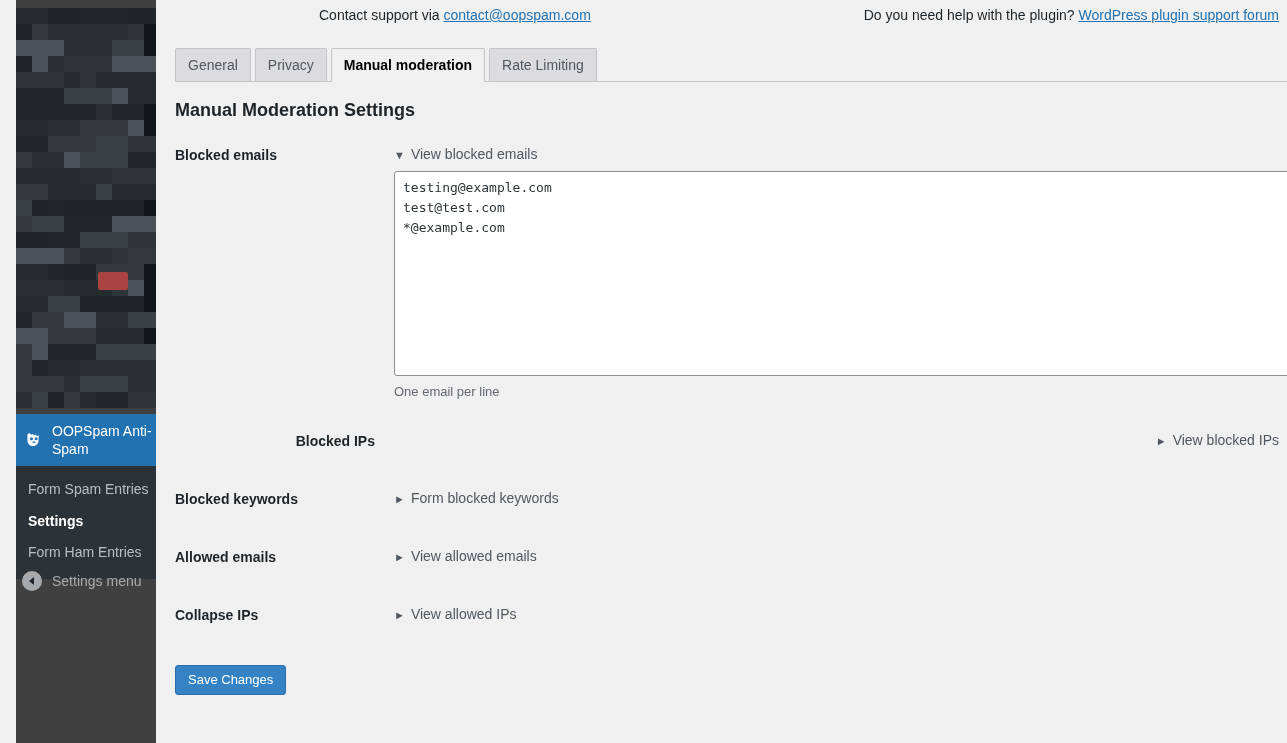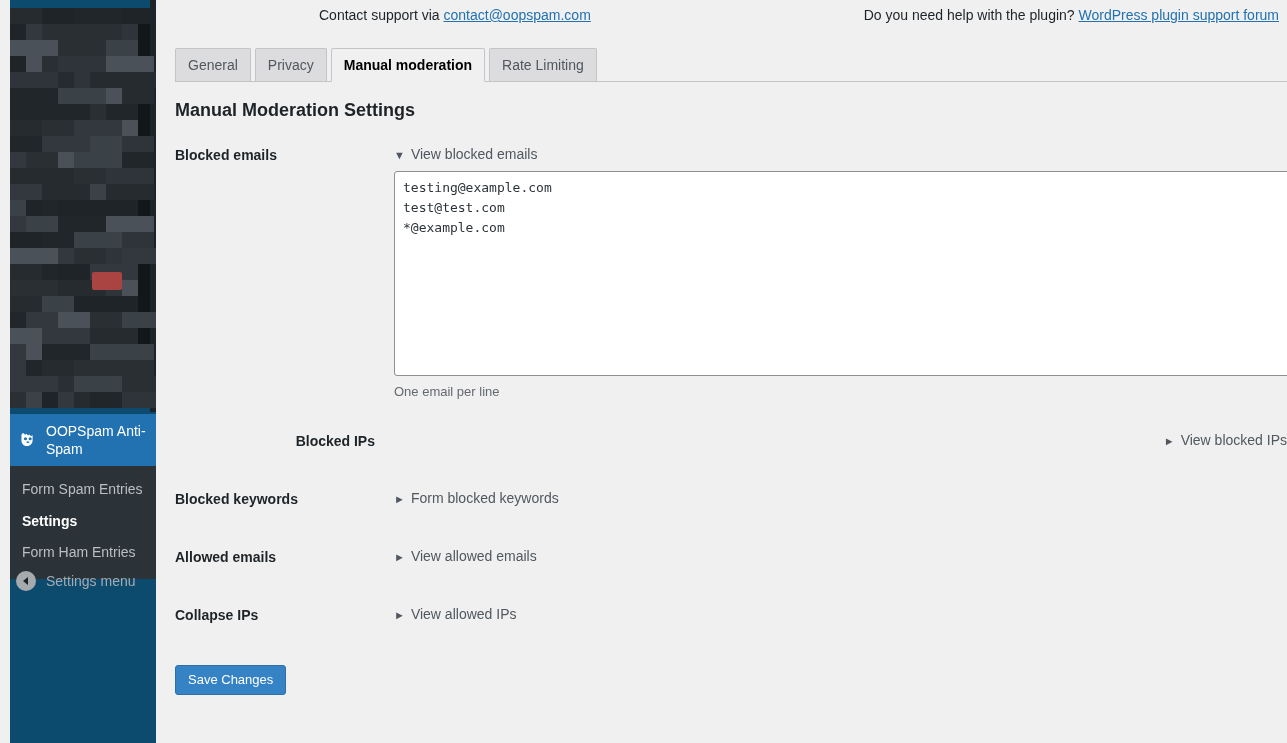--- a/index.html
+++ b/index.html
@@ -9,23 +9,23 @@
     overflow: hidden;
     background: #f0f0f1;
     font-family: "Liberation Sans", sans-serif;
     -webkit-font-smoothing: antialiased;
   }
 
   #app { position: relative; width: 1287px; height: 743px; }
 
   
   #sidebar {
-    position: absolute; left: 10px; top: 0;
+    position: absolute; left: 16px; top: 0;
     width: 156px; height: 743px;
-    background: #0c4a6e;
+    background: #404040;
     overflow: hidden;
   }
   
   .blur-region { position: absolute; left: 0; top: 0; width: 156px; height: 412px; }
   .blur-row { position: absolute; }
   .blur-strip-right {
     position: absolute; right: 16px; top: 8px; width: 16px; height: 392px;
     background: #12171a;
   }
   .blur-edge {
@@ -123,21 +123,21 @@
   #content { position: absolute; left: 19px; top: 92px; right: 0; bottom: 0; }
   #page-title { font-size: 18px; font-weight: bold; color: #1d2327; margin: 8px 0 0 0; }
 
   .form-table { margin-top: 24px; width: 100%; }
   .form-row { position: relative; }
   .row-label {
     position: absolute; left: 0; top: 0;
     width: 200px; font-size: 14px; font-weight: bold; color: #1d2327;
     padding-top: 2px;
   }
-  .row-field { margin-left: 219px; padding-right: 0; }
+  .row-field { margin-left: 219px; padding-right: 8px; }
 
   .toggle-link {
     font-size: 14px; color: #50575e; cursor: pointer;
     display: inline-block; white-space: nowrap;
   }
   .toggle-link .tri { display: inline-block; margin-right: 6px; font-size: 11px; }
 
   textarea.wp-textarea {
     display: block;
     width: 1084px; height: 205px;

